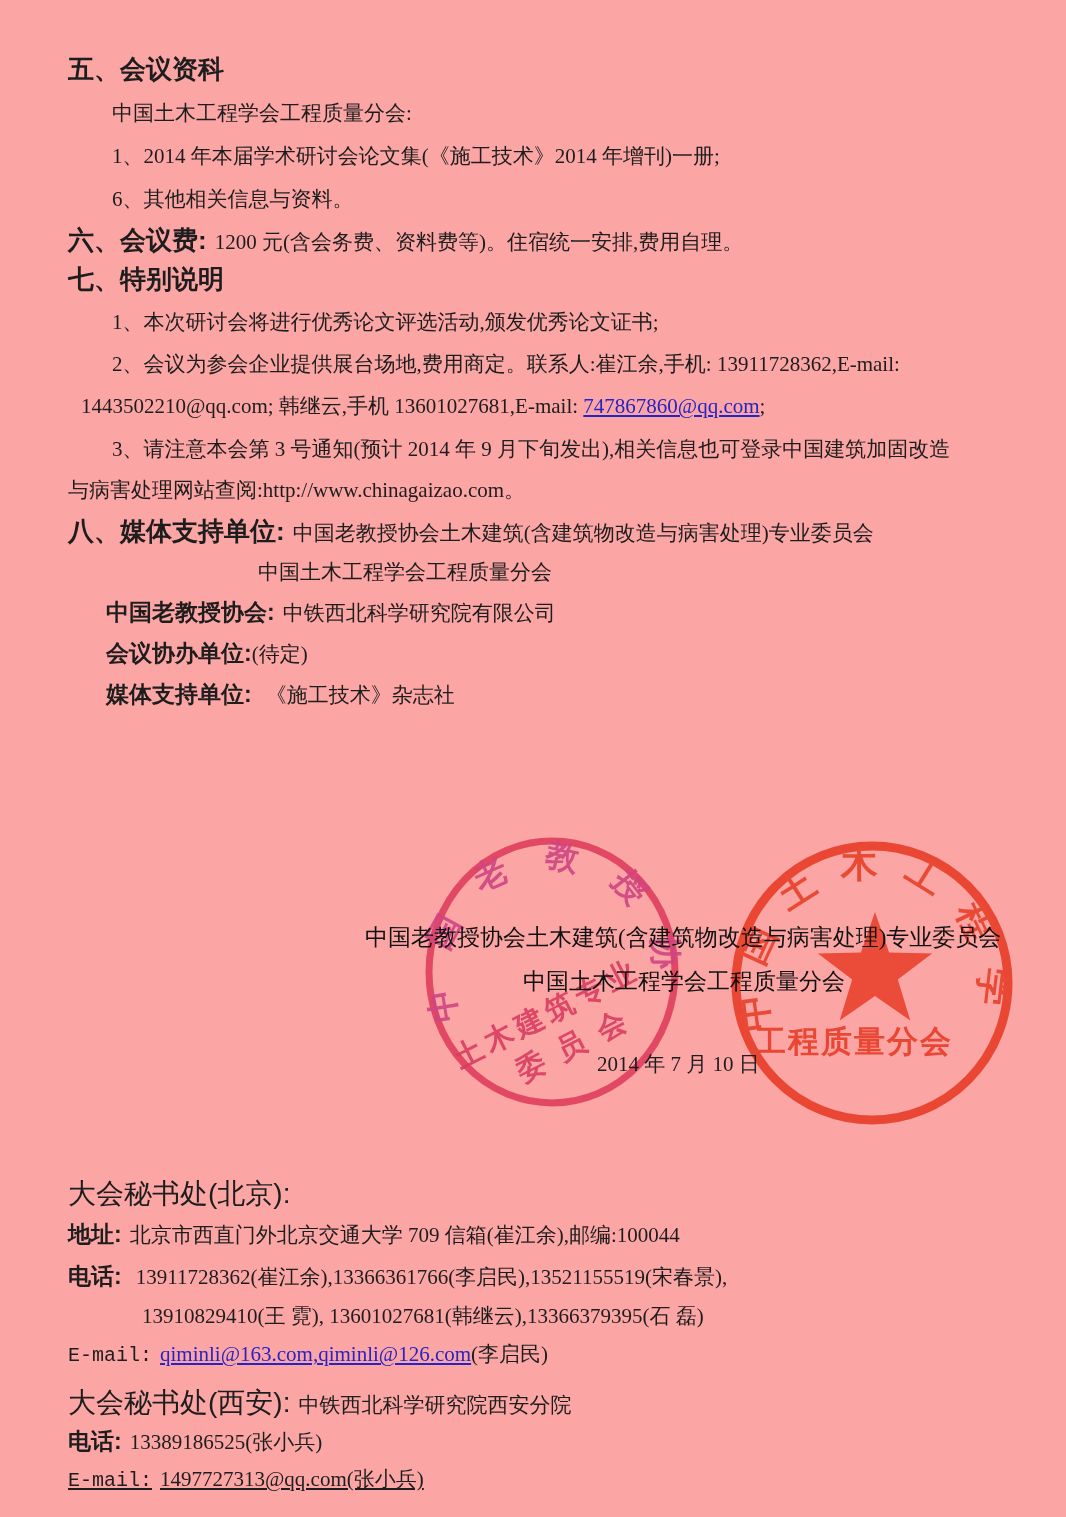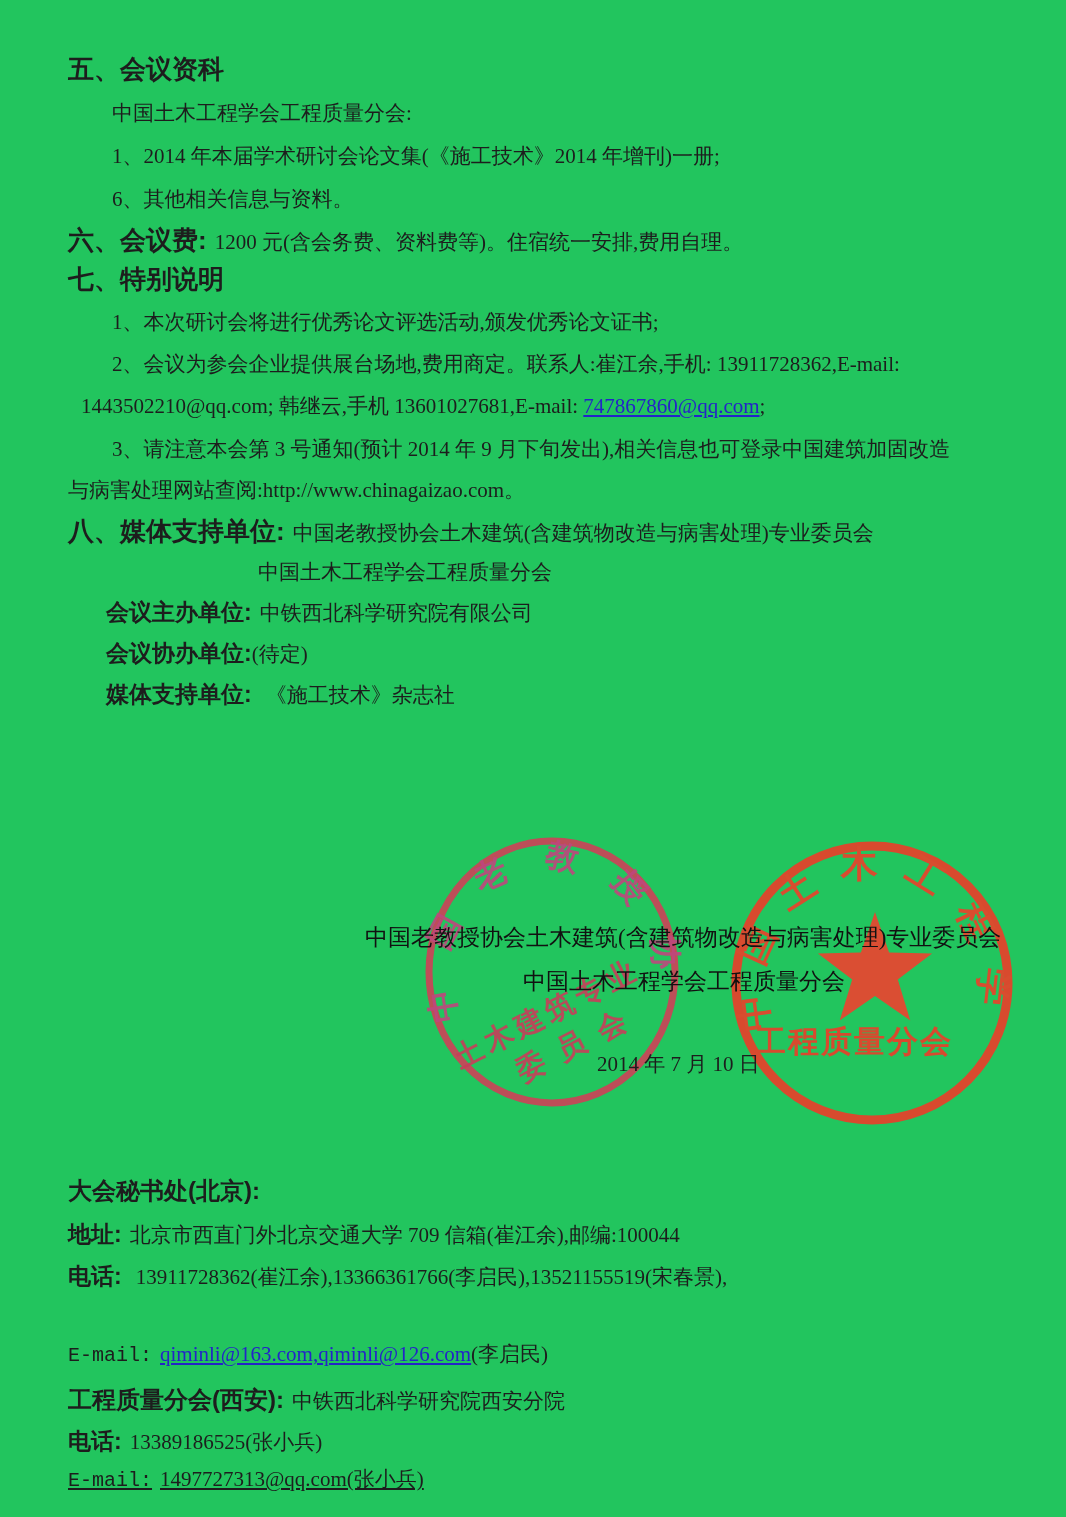--- a/index.html
+++ b/index.html
@@ -1,23 +1,23 @@
 <!DOCTYPE html>
 <html><head>
 <meta charset="utf-8">
 <style>
   html,body{margin:0;padding:0;background:#e9e9e9;}
   .page{
     position:relative;width:1066px;height:1517px;margin:0 auto;
-    background:#22c55e;overflow:hidden;
+    background:#fca5a5;overflow:hidden;
     font-family:"Liberation Serif","DejaVu Serif",serif;color:#1d1d1d;
   }
   .line{position:absolute;white-space:nowrap;font-size:21px;line-height:1.25;}
   .h26{font-family:"Liberation Sans","DejaVu Sans",sans-serif;font-weight:bold;font-size:26px;}
-  .h24{font-family:"Liberation Sans","DejaVu Sans",sans-serif;font-weight:bold;font-size:24px;}
+  .h24{font-family:"Liberation Sans","DejaVu Sans",sans-serif;font-weight:normal;font-size:28px;}
   .h23{font-family:"Liberation Sans","DejaVu Sans",sans-serif;font-weight:bold;font-size:23px;}
   .body21{font-size:21px;}
   .sig23{font-size:23px;color:#111;}
   .mono{font-family:"Liberation Mono","DejaVu Sans Mono",monospace;font-size:20px;}
   .lnk{color:#2424c8;text-decoration:underline;cursor:pointer;}
   .gap{display:inline-block;width:14px;}
   .gap8{display:inline-block;width:8px;}
   .stamp{position:absolute;opacity:0.92;}
   .overlay{z-index:5;}
   .under{z-index:1;}
@@ -43,21 +43,21 @@
     <span>1443502210@qq.com; 韩继云,手机 13601027681,E-mail: </span><a class="lnk">747867860@qq.com</a><span>;</span>
   </div>
   <div class="line body21" style="left:112px;top:436px;">3、请注意本会第 3 号通知(预计 2014 年 9 月下旬发出),相关信息也可登录中国建筑加固改造</div>
   <div class="line body21" style="left:68px;top:477px;">与病害处理网站查阅:http://www.chinagaizao.com。</div>
 
   <div class="line" style="left:68px;top:515px;">
     <span class="h26">八、媒体支持单位:</span><span class="gap8"></span><span class="body21">中国老教授协会土木建筑(含建筑物改造与病害处理)专业委员会</span>
   </div>
   <div class="line body21" style="left:258px;top:559px;">中国土木工程学会工程质量分会</div>
   <div class="line" style="left:106px;top:598px;">
-    <span class="h23">会议主办单位:</span><span class="gap8"></span><span class="body21">中铁西北科学研究院有限公司</span>
+    <span class="h23">中国老教授协会:</span><span class="gap8"></span><span class="body21">中铁西北科学研究院有限公司</span>
   </div>
   <div class="line" style="left:106px;top:639px;">
     <span class="h23">会议协办单位:</span><span class="body21">(待定)</span>
   </div>
   <div class="line" style="left:106px;top:680px;">
     <span class="h23">媒体支持单位:</span><span class="gap"></span><span class="body21">《施工技术》杂志社</span>
   </div>
 
   <svg class="stamp under" style="left:421px;top:834px;" width="262" height="276" viewBox="0 0 262 276">
     <ellipse cx="131" cy="138" rx="123" ry="131" fill="none" stroke="#dd3557" stroke-width="7" opacity="0.9"></ellipse>
@@ -85,26 +85,27 @@
   <div class="line sig23 overlay" style="left:523px;top:968px;">中国土木工程学会工程质量分会</div>
   <div class="line body21 overlay" style="left:597px;top:1051px;">2014 年 7 月 10 日</div>
 
   <div class="line h24" style="left:68px;top:1176px;">大会秘书处(北京):</div>
   <div class="line" style="left:68px;top:1220px;">
     <span class="h23">地址:</span><span class="gap8"></span><span class="body21">北京市西直门外北京交通大学 709 信箱(崔江余),邮编:100044</span>
   </div>
   <div class="line" style="left:68px;top:1262px;">
     <span class="h23">电话:</span><span class="gap"></span><span class="body21">13911728362(崔江余),13366361766(李启民),13521155519(宋春景),</span>
   </div>
+  <div class="line body21" style="left:142px;top:1303px;">13910829410(王 霓),  13601027681(韩继云),13366379395(石 磊)</div>
   <div class="line" style="left:68px;top:1341px;">
     <span class="mono">E-mail:</span><span class="gap8"></span><a class="lnk body21">qiminli@163.com,qiminli@126.com</a><span class="body21">(李启民)</span>
   </div>
 
   <div class="line" style="left:68px;top:1385px;">
-    <span class="h24">工程质量分会(西安):</span><span class="gap8"></span><span class="body21">中铁西北科学研究院西安分院</span>
+    <span class="h24">大会秘书处(西安):</span><span class="gap8"></span><span class="body21">中铁西北科学研究院西安分院</span>
   </div>
   <div class="line" style="left:68px;top:1427px;text-align:right;">
     <span class="h23">电话:</span><span class="gap8"></span><span class="body21">13389186525(张小兵)</span>
   </div>
   <div class="line" style="left:68px;top:1466px;text-decoration:underline;">
     <span class="mono">E-mail:</span><span class="gap8"></span><span class="body21">1497727313@qq.com(张小兵)</span>
   </div>
 
 </div>
 

